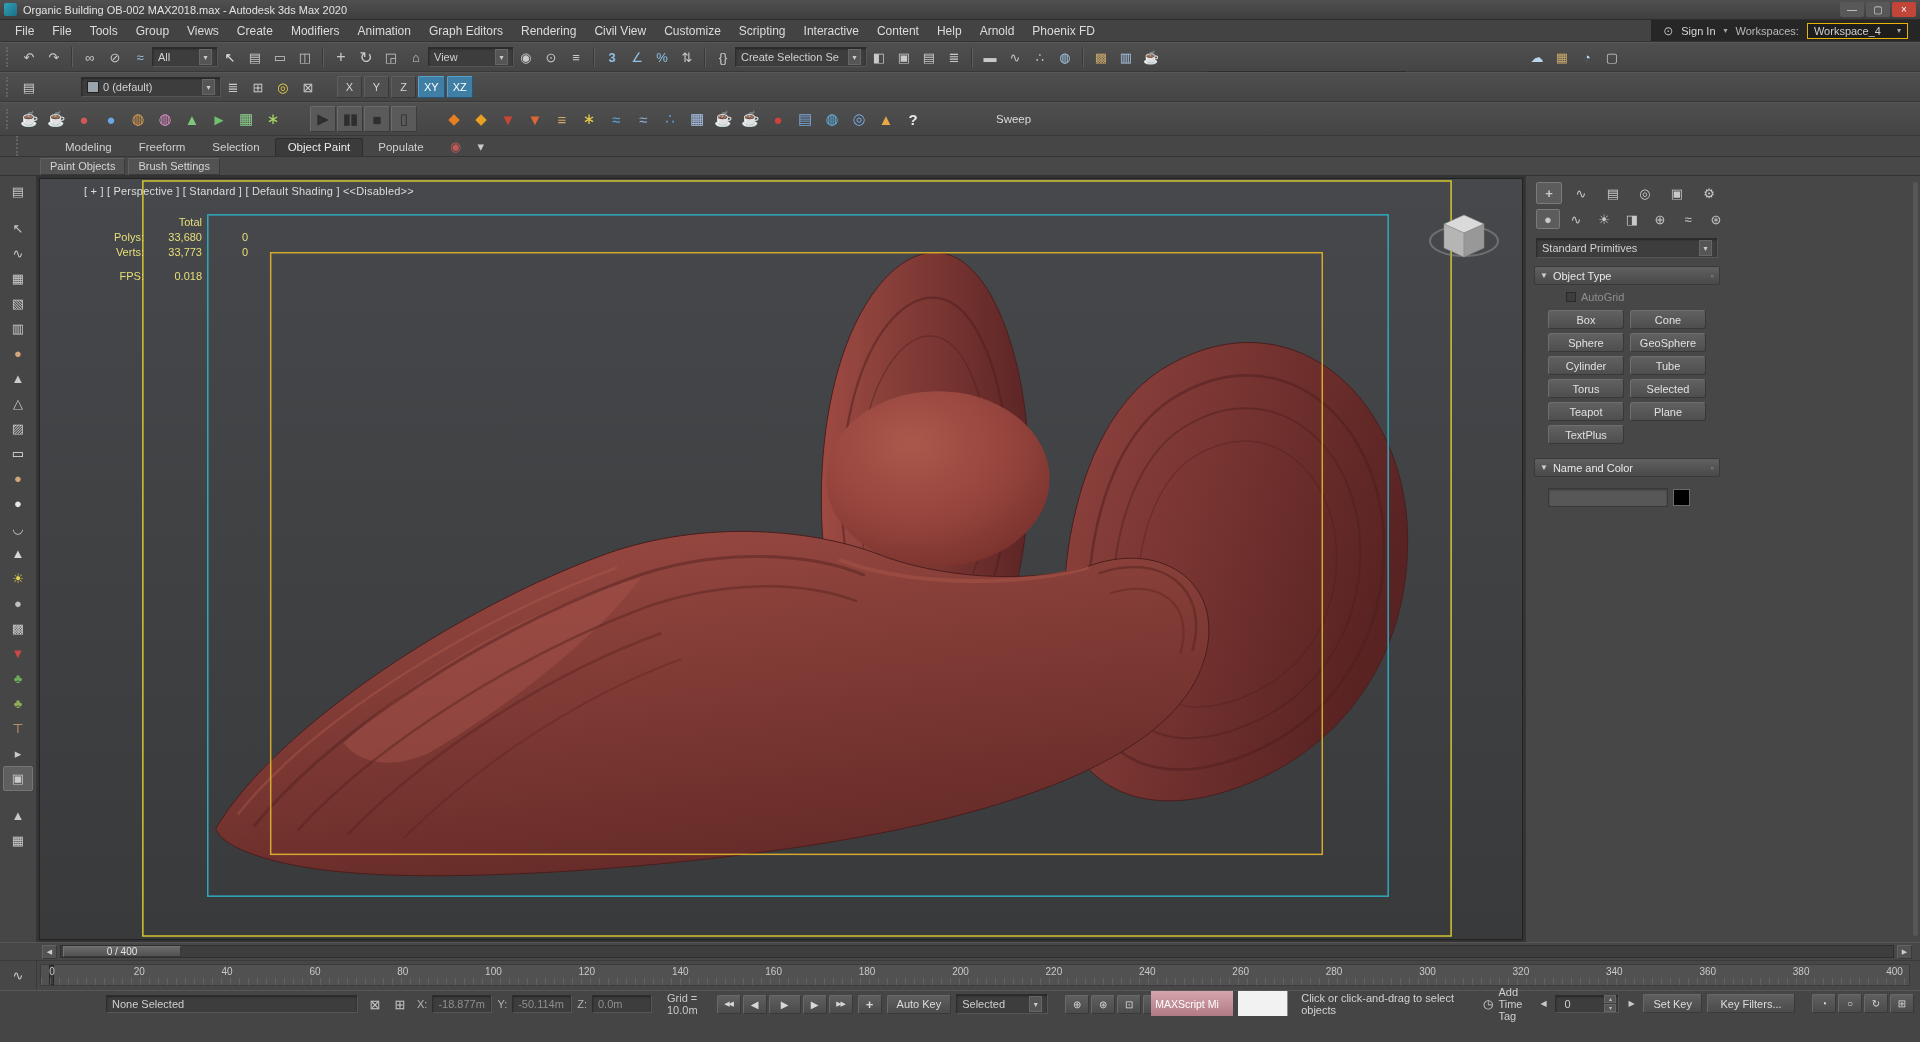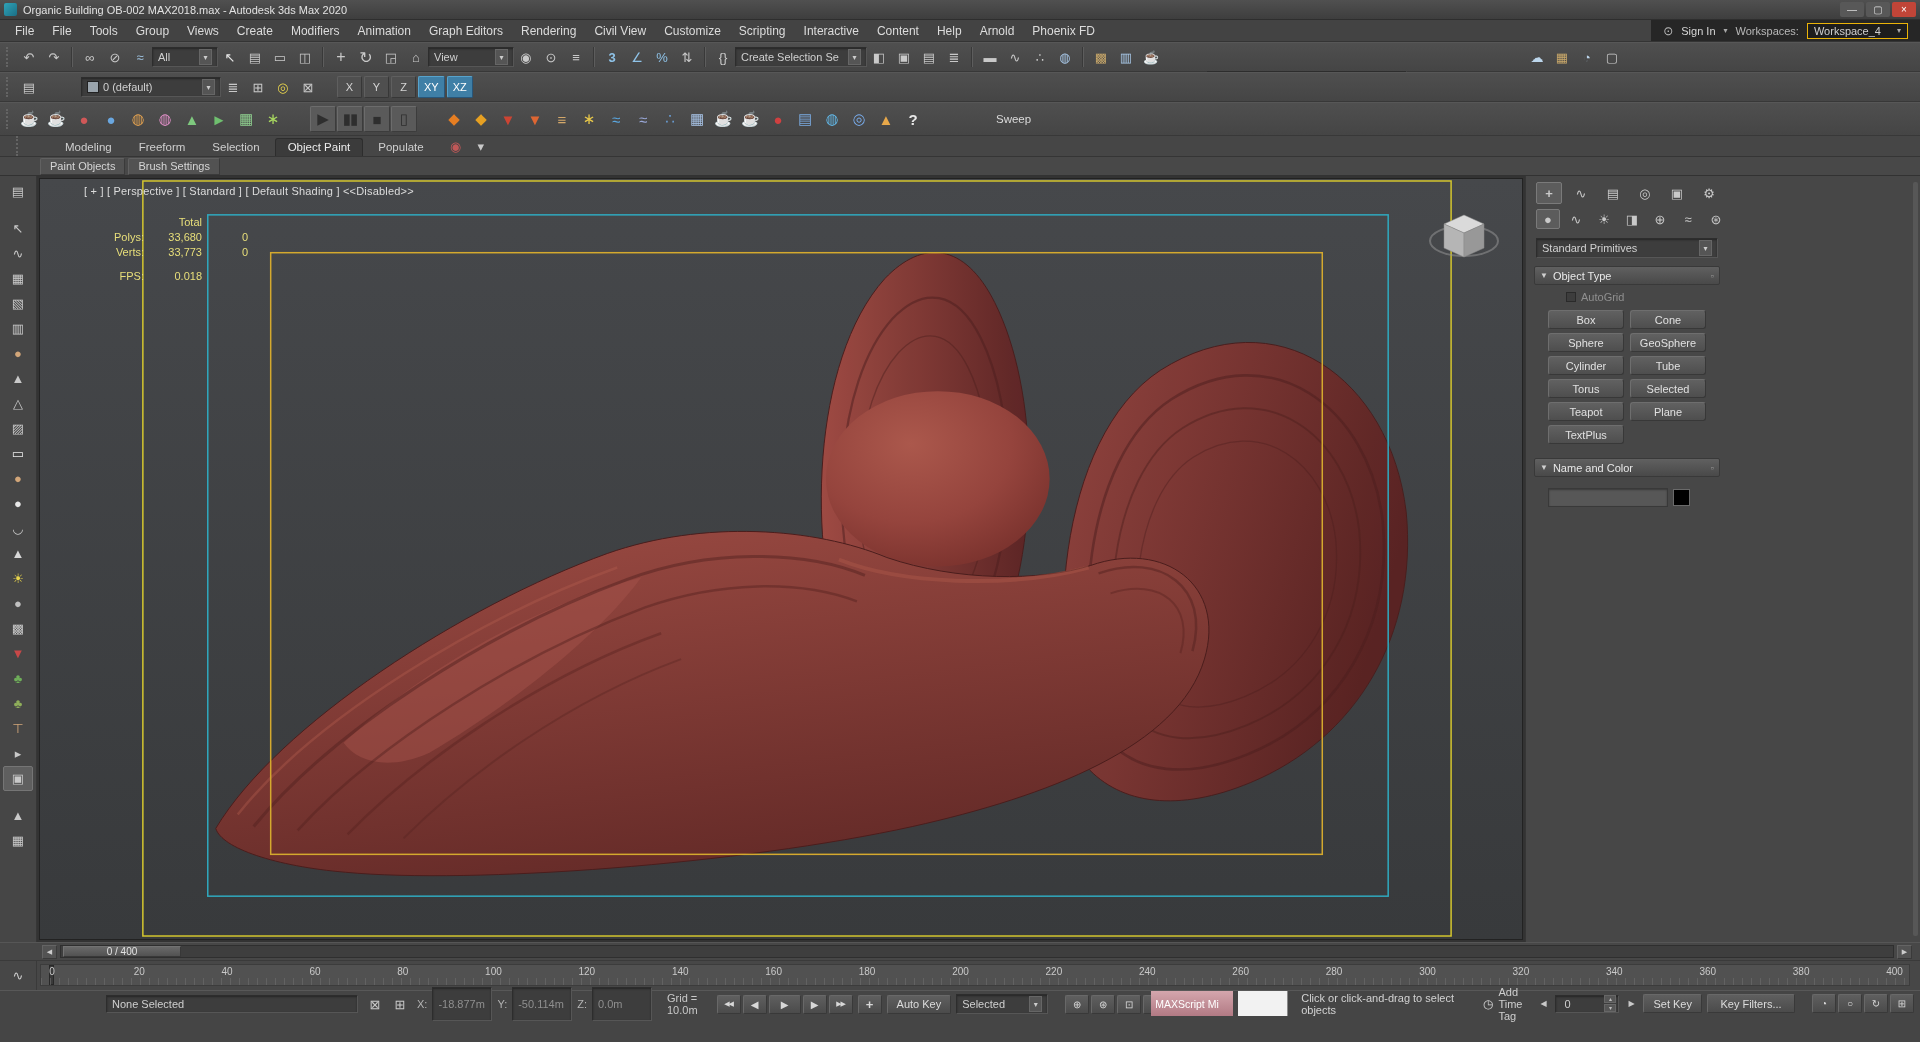--- a/index.html
+++ b/index.html
@@ -133,21 +133,21 @@
                  background:repeating-linear-gradient(90deg,#6b6b6b 0 1px,transparent 1px 9px); opacity:.65; }
   .cur-frame { position:absolute; left:8px; top:0; bottom:0; width:5px; background:#3a3a3a; border:1px solid #282828; }
 
   
   .statusbar { height:52px; background:#454545; border-top:1px solid #585858; display:flex; flex:none; }
   .sb-row1 { height:25px; display:flex; align-items:center; gap:5px; padding:1px 6px 0 0; }
   .sb-row2 { height:27px; display:flex; align-items:center; gap:5px; padding:0 6px 2px 0; }
   .sel-status { margin-left:106px; width:252px; height:18px; color:#cfcfcf; }
   .rgroup { margin-left:auto; display:flex; align-items:center; gap:5px; }
   .coordlbl { color:#b4b4b4; }
-  .coordval { width:60px; height:34px; color:#8f8f8f; }
+  .coordval { width:60px; height:18px; color:#8f8f8f; }
   .gridlbl { margin-left:10px; color:#c9c9c9; }
   .transport { margin-left:14px; gap:2px; }
   .transport .icn, .nav .icn { width:24px; height:19px; background:linear-gradient(#5f5f5f,#4b4b4b);
         border:1px solid #686868; border-bottom-color:#393939; border-right-color:#393939; font-size:10px; color:#d8d8d8; }
   .icn.wide { width:32px; }
   .icn.sm { font-size:7px; letter-spacing:-1px; }
   .icn.tall { width:24px; height:19px; background:linear-gradient(#5f5f5f,#4b4b4b); border:1px solid #686868;
               border-bottom-color:#393939; border-right-color:#393939; font-weight:bold; color:#d8d8d8; }
   .sb-btn { height:19px; padding:0 9px; background:linear-gradient(#5f5f5f,#4b4b4b); border:1px solid #686868;
             border-bottom-color:#393939; border-right-color:#393939; border-radius:2px;

